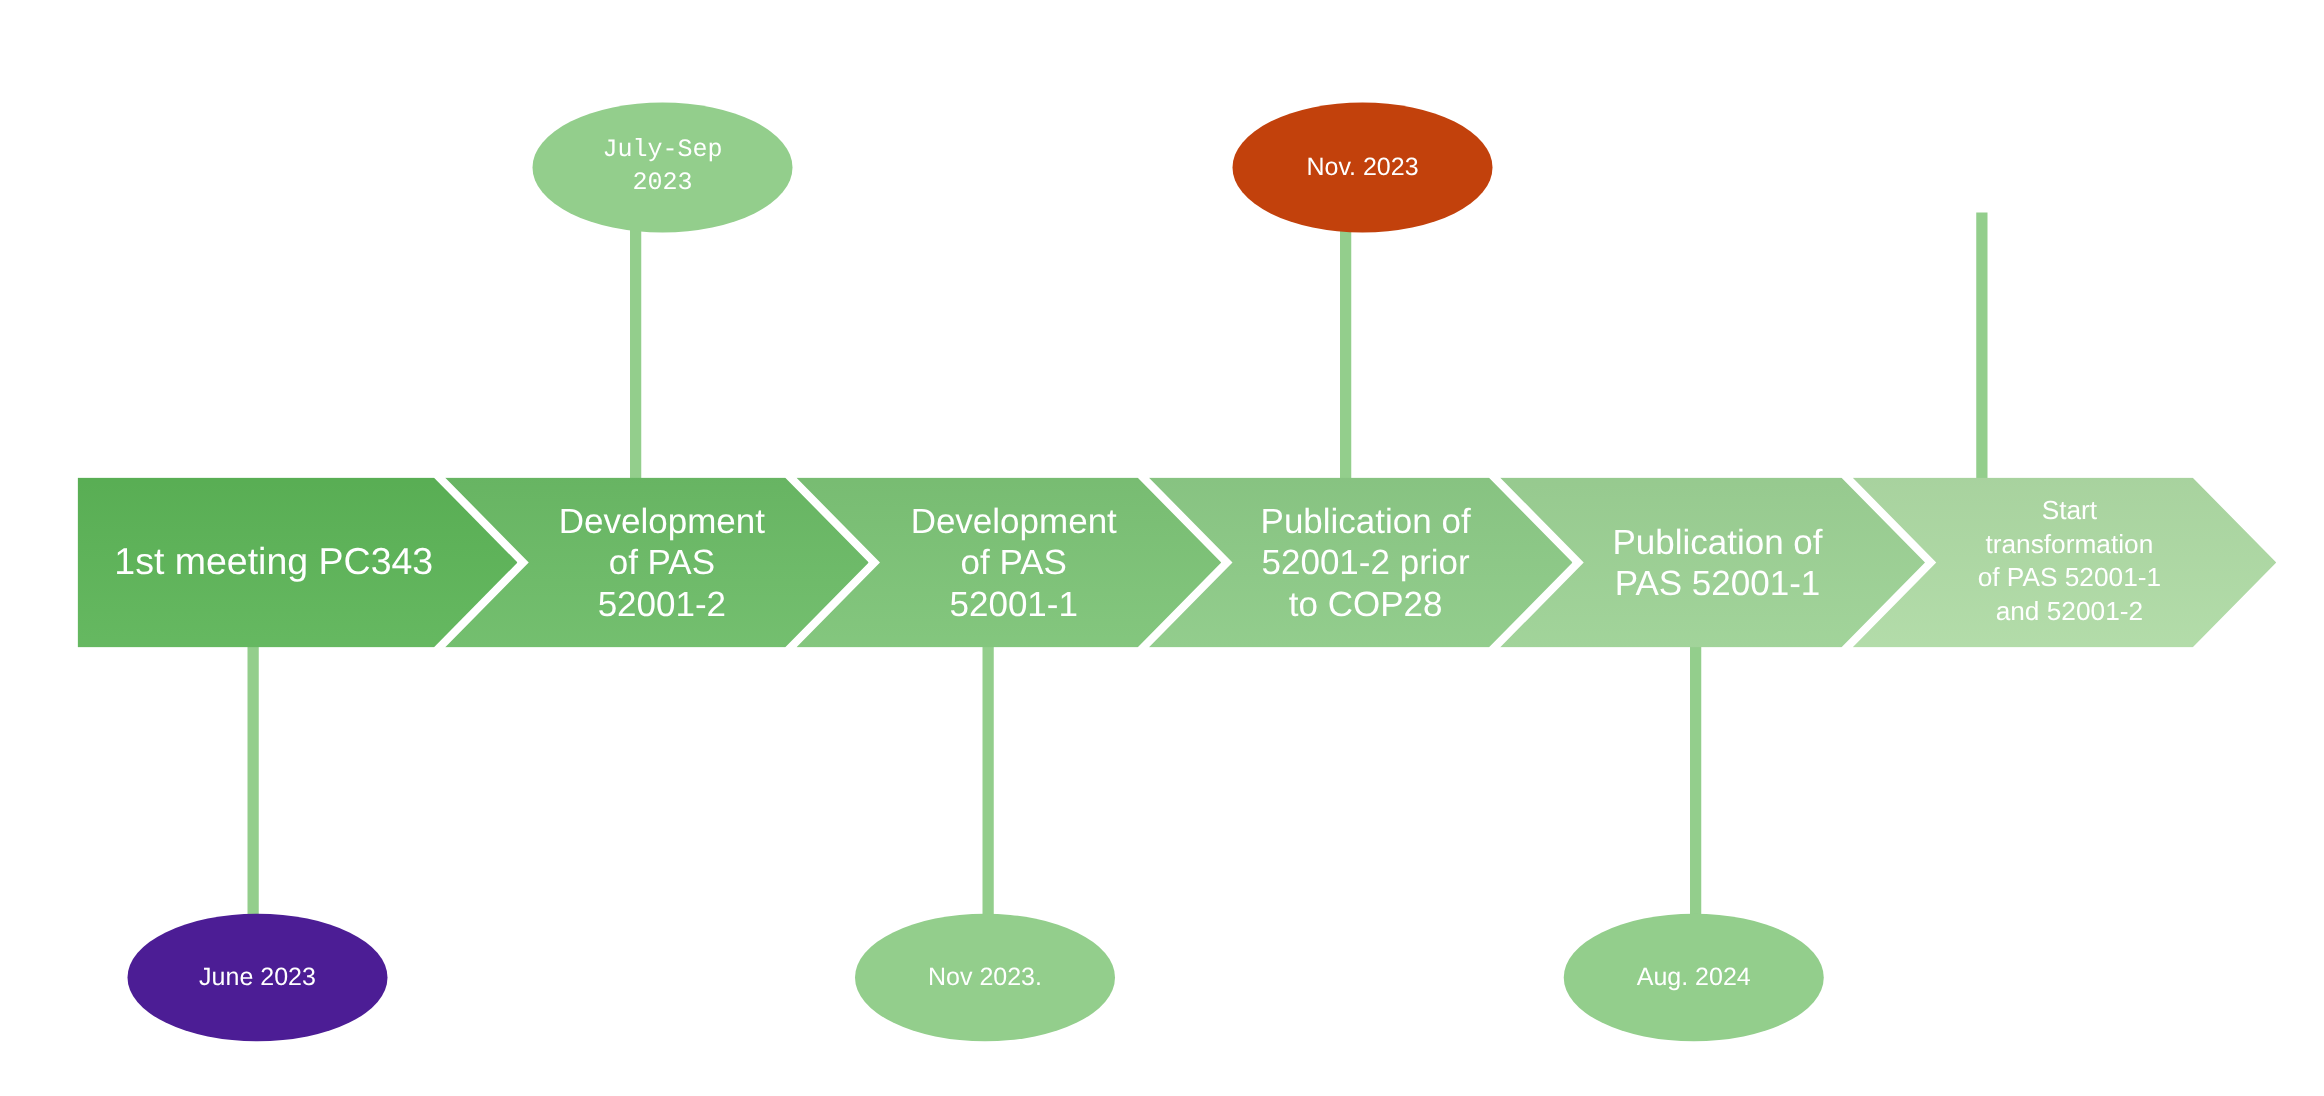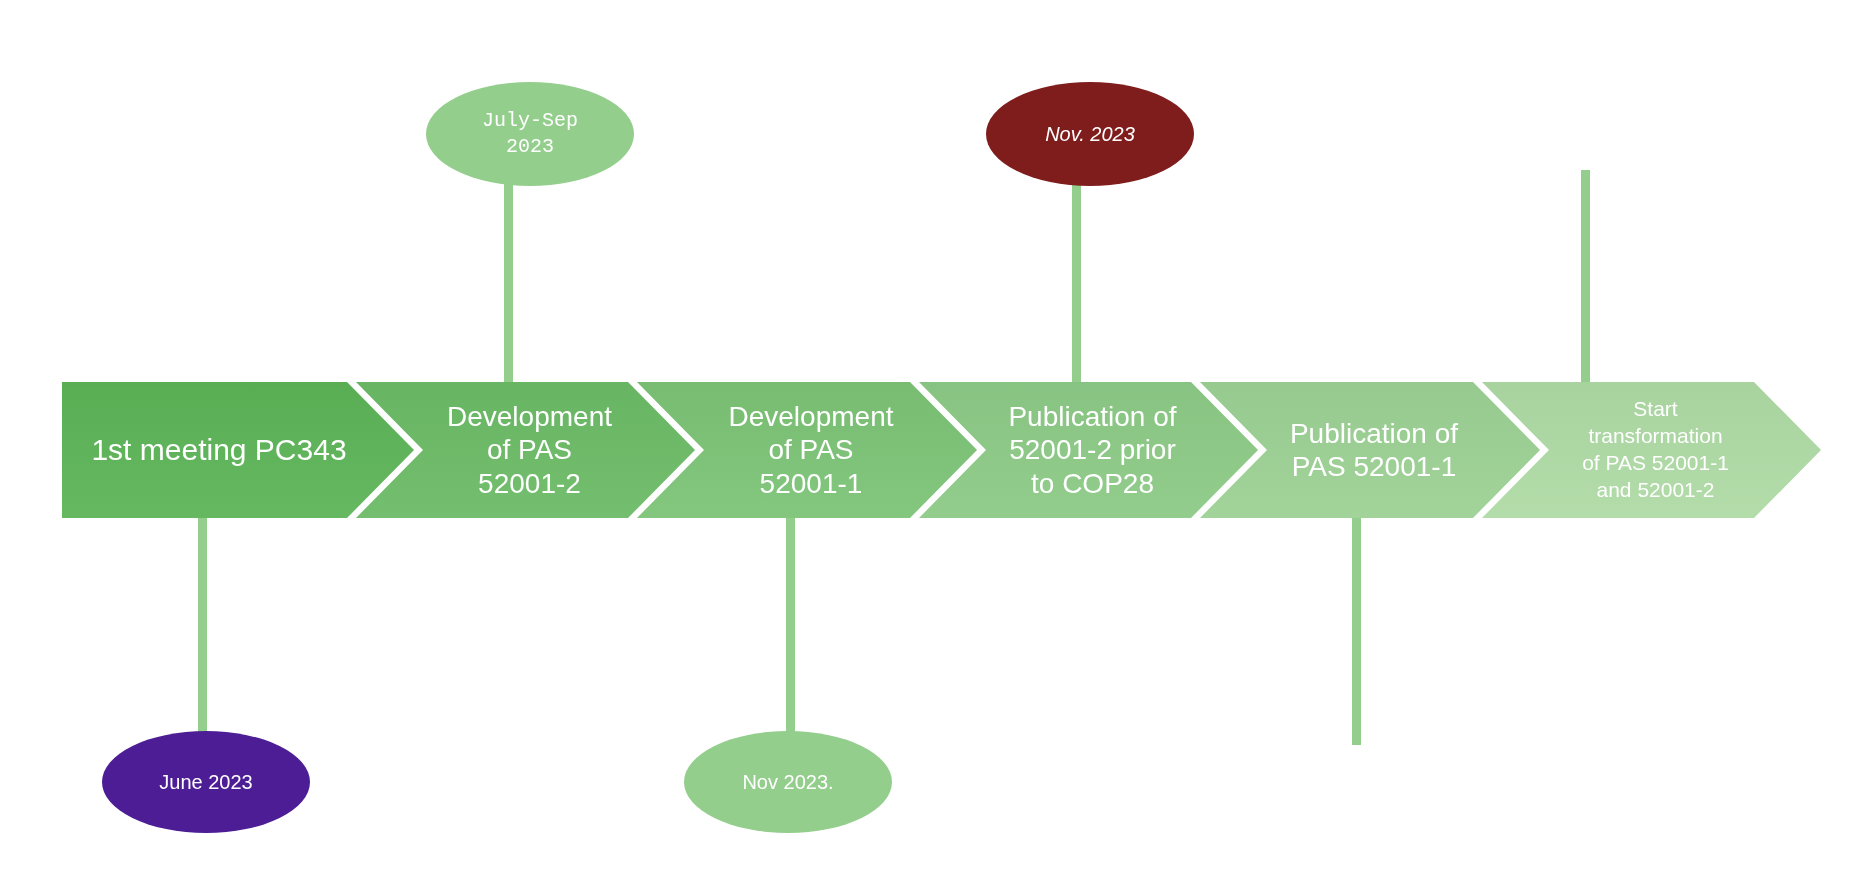--- a/index.html
+++ b/index.html
@@ -92,29 +92,32 @@
   <div class="connector conn-top conn-t3" style="background-color: rgb(147, 206, 140);"></div>
 
   <div class="connector conn-bottom conn-b1" style="background-color: rgb(147, 206, 140);"></div>
   <div class="connector conn-bottom conn-b2" style="background-color: rgb(147, 206, 140);"></div>
   <div class="connector conn-bottom conn-b3" style="background-color: rgb(147, 206, 140);"></div>
 
   <div class="bubble bubble-top bub-t1" style="background-color: rgb(147, 206, 140);">
     <span>July-Sep
 2023</span>
   </div>
-  <div class="bubble bubble-top bub-t2" style="background-color: #7f1d1d; font-style: italic;">
+  <div class="bubble bubble-top bub-t2" style="background-color: #c2410c;">
     <span>Nov. 2023</span>
   </div>
 
   <div class="bubble bubble-bottom bub-b1" style="background-color: #4c1d95;">
     <span>June 2023</span>
   </div>
   <div class="bubble bubble-bottom bub-b2" style="background-color: rgb(147, 206, 140);">
     <span>Nov 2023.</span>
+  </div>
+  <div class="bubble bubble-bottom bub-b3" style="background-color: rgb(147, 206, 140);">
+    <span>Aug. 2024</span>
   </div>
 
   <div class="segment seg-first seg-0" style="background-color: rgb(92, 180, 87);">
     <span>1st meeting PC343</span>
   </div>
   <div class="segment seg-1" style="background-color: rgb(107, 187, 102);">
     <span>Development
 of PAS
 52001-2</span>
   </div>

